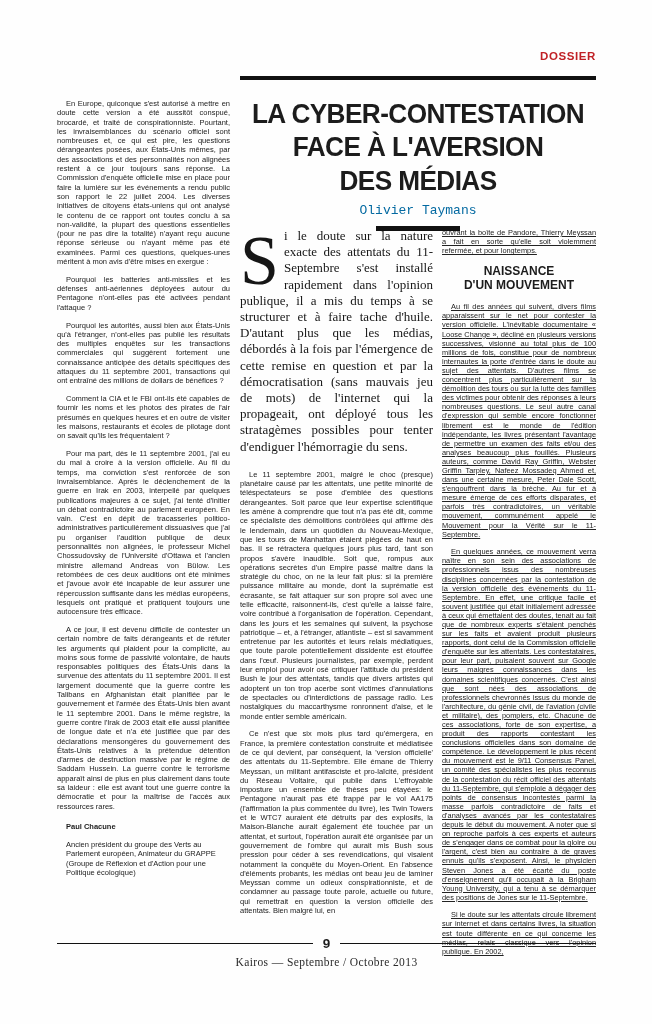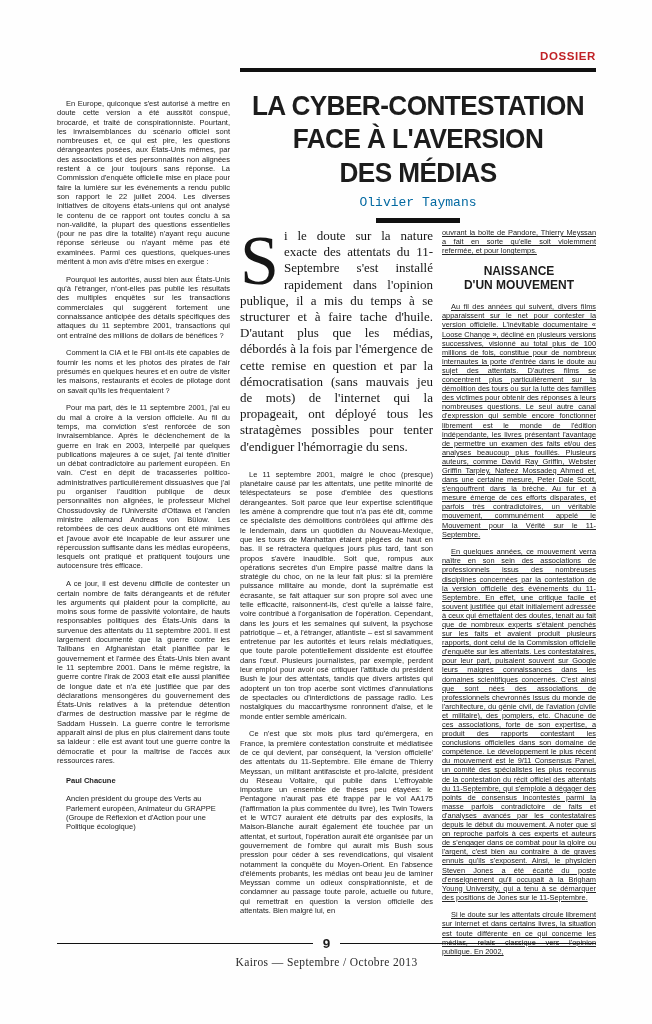--- a/index.html
+++ b/index.html
@@ -12,21 +12,21 @@
   }
   .page { position: absolute; inset: 0; background: #fefefe; }
 
   
   .header { position: absolute; left: 240px; top: 50px; width: 356px; }
   .dossier {
     text-align: right;
     font-size: 11.5px;
     font-weight: bold;
     letter-spacing: 0.6px;
-    margin-bottom: 6px;
+    margin-bottom: 14px;
   }
   .header-rule { width: 100%; height: 4px; background: #111; }
   .title {
     margin-top: 17px;
     text-align: center;
     font-weight: bold;
     font-size: 27px;
     line-height: 32px;
     letter-spacing: -0.6px;
     transform: scale(0.97, 1.04);
@@ -133,20 +133,21 @@
       <div>LA CYBER-CONTESTATION</div>
       <div>FACE À L'AVERSION</div>
       <div>DES MÉDIAS</div>
     </h1>
     <div class="author">Olivier Taymans</div>
     <div class="author-rule"></div>
   </div>
 
   <aside class="sidebar small-text">
     <p>En Europe, quiconque s'est autorisé à mettre en doute cette version a été aussitôt conspué, brocardé, et traité de conspirationniste. Pourtant, les invraisemblances du scénario officiel sont nombreuses et, ce qui est pire, les questions dérangeantes posées, aux États-Unis mêmes, par des associations et des personnalités non alignées restent à ce jour toujours sans réponse. La Commission d'enquête officielle mise en place pour faire la lumière sur les événements a rendu public son rapport le 22 juillet 2004. Les diverses initiatives de citoyens états-uniens qui ont analysé le contenu de ce rapport ont toutes conclu à sa non-validité, la plupart des questions essentielles (pour ne pas dire la totalité) n'ayant reçu aucune réponse sérieuse ou n'ayant même pas été examinées. Parmi ces questions, quelques-unes méritent à mon avis d'être mises en exergue :</p>
+    <p>Pourquoi les batteries anti-missiles et les défenses anti-aériennes déployées autour du Pentagone n'ont-elles pas été activées pendant l'attaque ?</p>
     <p>Pourquoi les autorités, aussi bien aux États-Unis qu'à l'étranger, n'ont-elles pas publié les résultats des multiples enquêtes sur les transactions commerciales qui suggèrent fortement une connaissance anticipée des détails spécifiques des attaques du 11 septembre 2001, transactions qui ont entraîné des millions de dollars de bénéfices ?</p>
     <p>Comment la CIA et le FBI ont-ils été capables de fournir les noms et les photos des pirates de l'air présumés en quelques heures et en outre de visiter les maisons, restaurants et écoles de pilotage dont on savait qu'ils les fréquentaient ?</p>
     <p>Pour ma part, dès le 11 septembre 2001, j'ai eu du mal à croire à la version officielle. Au fil du temps, ma conviction s'est renforcée de son invraisemblance. Après le déclenchement de la guerre en Irak en 2003, interpellé par quelques publications majeures à ce sujet, j'ai tenté d'initier un débat contradictoire au parlement européen. En vain. C'est en dépit de tracasseries politico-administratives particulièrement dissuasives que j'ai pu organiser l'audition publique de deux personnalités non alignées, le professeur Michel Chossudovsky de l'Université d'Ottawa et l'ancien ministre allemand Andreas von Bülow. Les retombées de ces deux auditions ont été minimes et j'avoue avoir été incapable de leur assurer une répercussion suffisante dans les médias européens, lesquels ont pratiqué et pratiquent toujours une autocensure très efficace.</p>
     <p>A ce jour, il est devenu difficile de contester un certain nombre de faits dérangeants et de réfuter les arguments qui plaident pour la complicité, au moins sous forme de passivité volontaire, de hauts responsables politiques des États-Unis dans la survenue des attentats du 11 septembre 2001. Il est largement documenté que la guerre contre les Talibans en Afghanistan était planifiée par le gouvernement et l'armée des États-Unis bien avant le 11 septembre 2001. Dans le même registre, la guerre contre l'Irak de 2003 était elle aussi planifiée de longue date et n'a été justifiée que par des déclarations mensongères du gouvernement des États-Unis relatives à la prétendue détention d'armes de destruction massive par le régime de Saddam Hussein. La guerre contre le terrorisme apparaît ainsi de plus en plus clairement dans toute sa laideur : elle est avant tout une guerre contre la démocratie et pour la maîtrise de l'accès aux ressources rares.</p>
     <div class="signature">Paul Chacune</div>
     <div class="affiliation">
       <div>Ancien président du groupe des Verts au</div>
       <div>Parlement européen, Animateur du GRAPPE</div>
       <div>(Groupe de Réflexion et d'Action pour une</div>
       <div>Politique écologique)</div>

